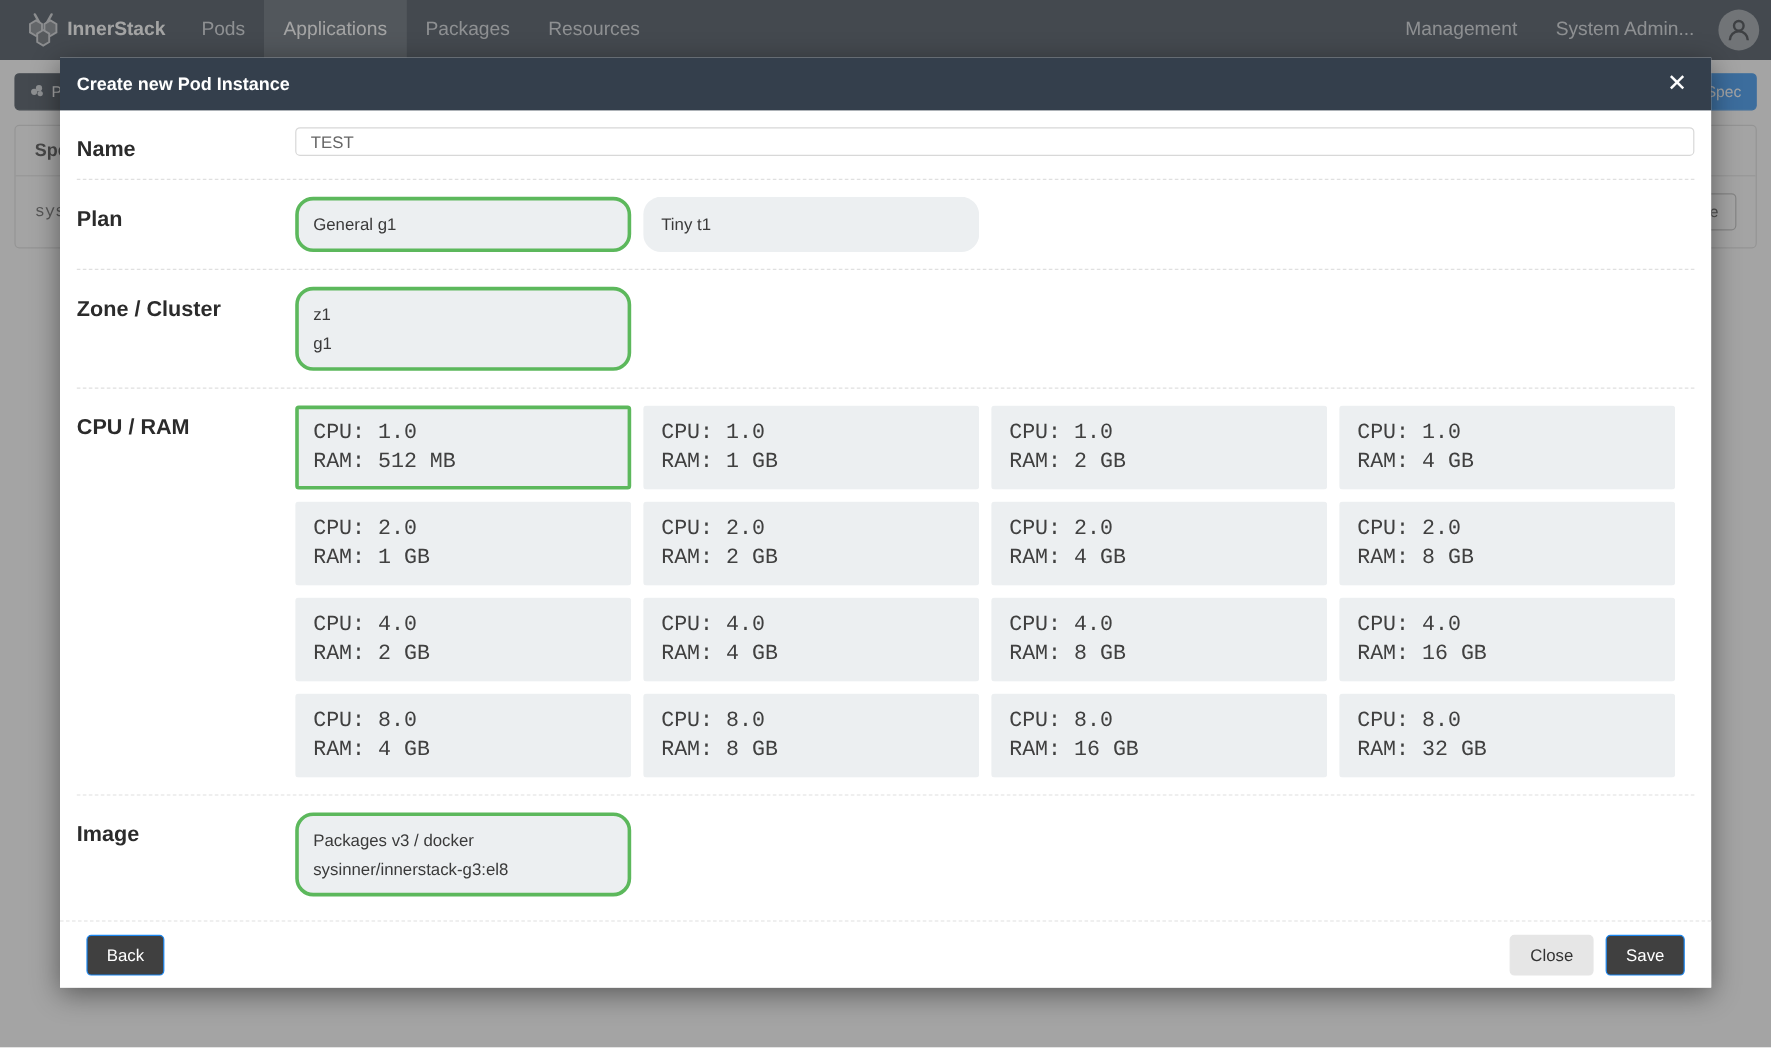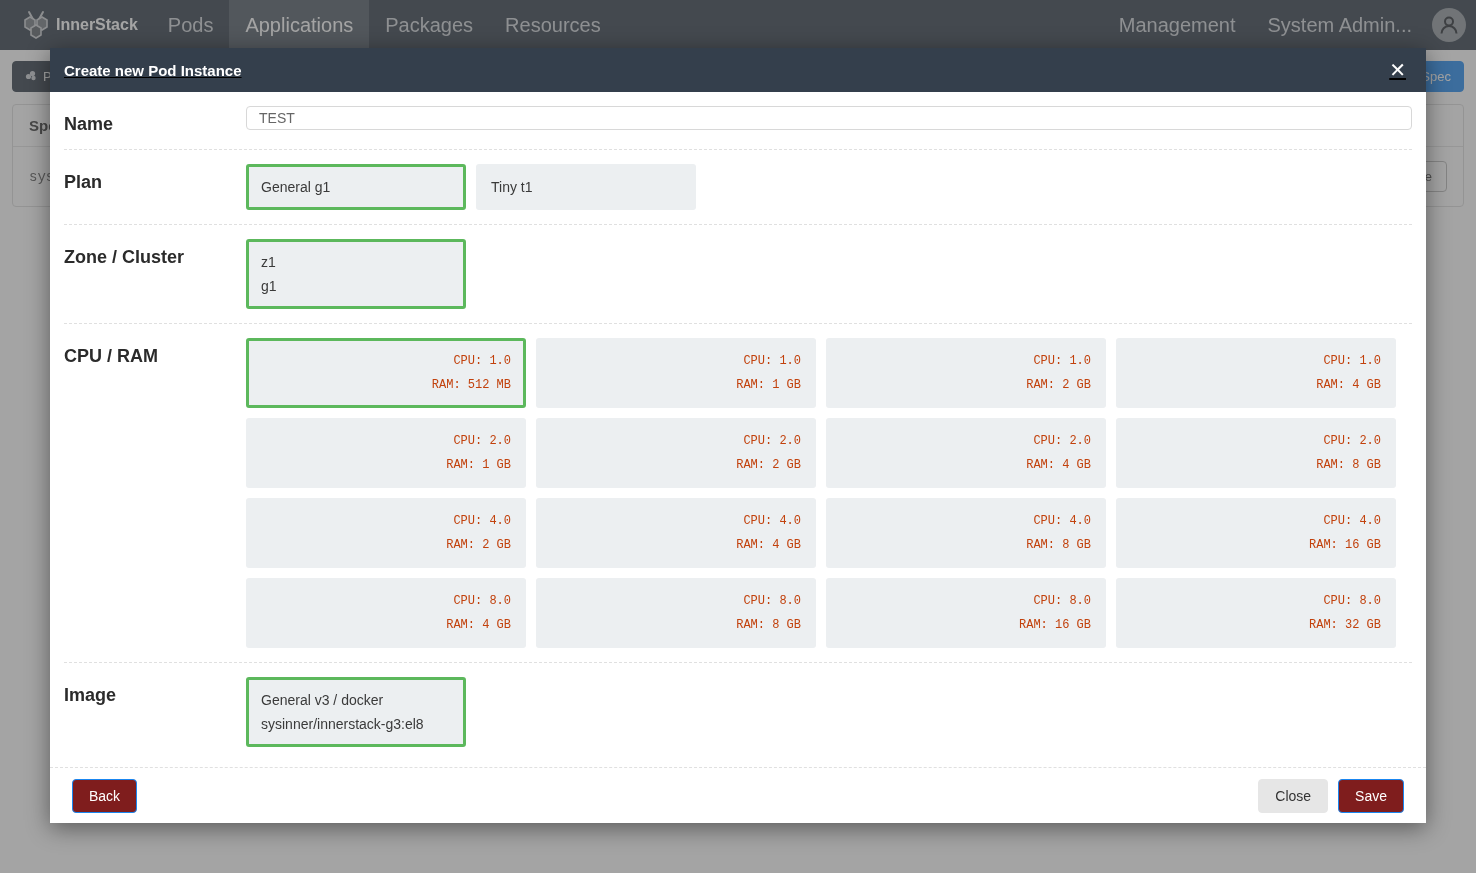--- a/index.html
+++ b/index.html
@@ -24,21 +24,21 @@
     display: flex; align-items: center;
     padding: 0 14px 0 16px; gap: 0;
     color: #fff; font-size: 16px; font-weight: bold;
     text-decoration: none;
   }
   .logo-svg { display: block; }
   .nav-links { display: flex; align-items: stretch; }
   .nav-link {
     display: flex; align-items: center;
     padding: 0 16px;
-    color: #cfd3d8; font-size: 20px;
+    color: #cfd3d8; font-size: 16px;
     text-decoration: none; white-space: nowrap;
   }
   .nav-link.active { background: #4a5560; color: #ffffff; }
   .nav-right { margin-left: auto; display: flex; align-items: center; }
   .avatar-wrap { display: flex; align-items: center; padding: 0 10px 0 4px; }
   .avatar {
     width: 34px; height: 34px; border-radius: 50%;
     background: #8e959c; display: flex; align-items: center; justify-content: center;
   }
 
@@ -88,21 +88,20 @@
     background: #ffffff;
     z-index: 60;
     display: flex; flex-direction: column;
     box-shadow: 0 5px 22px rgba(0,0,0,0.45);
   }
   .modal-header {
     height: 44px; flex: 0 0 44px;
     background: #343f4c;
     display: flex; align-items: center; justify-content: space-between;
     padding: 0 18px 0 14px;
-    text-decoration: underline;
   }
   .modal-title { color: #ffffff; font-size: 15px; font-weight: bold; }
   .modal-close {
     color: #ffffff; font-size: 20px; line-height: 1; background: none; border: none;
     cursor: pointer; padding: 0 2px;
   }
   .modal-body {
     flex: 1 1 auto; overflow-y: auto; overflow-x: hidden;
     padding: 0 0 0 0;
     position: relative;
@@ -137,51 +136,50 @@
   .opt {
     background: #eceff1;
     border: 3px solid transparent;
     border-radius: 3px;
     padding: 8px 12px;
     font-size: 14px; color: #3a3a3a;
     line-height: 24px;
     cursor: pointer;
   }
   .opt.selected { border-color: #5cb85c; }
-  .opt.w280 { width: 220px; }
+  .opt.w280 { width: 280px; border-radius: 15px; }
   .opt .ln { display: block; white-space: pre; }
 
   .cpu-grid {
     display: grid;
     grid-template-columns: repeat(4, 280px);
     gap: 10px;
   }
   .cpu-cell {
     background: #eceff1;
     border: 3px solid transparent;
     border-radius: 3px;
     padding: 8px 12px;
     font-family: "Liberation Mono", monospace;
-    font-size: 12px; color: #c2410c; line-height: 24px;
+    font-size: 18px; color: #404040; line-height: 24px;
     cursor: pointer;
-    text-align: right;
   }
   .cpu-cell.selected { border-color: #5cb85c; }
   .cpu-cell .ln { display: block; white-space: pre; }
 
   .modal-footer {
     flex: 0 0 56px; height: 56px;
     border-top: 1px dashed #e0e0e0;
     display: flex; align-items: center; justify-content: space-between;
     padding: 0 22px 0 22px;
     background: #ffffff;
   }
   .footer-right { display: flex; gap: 10px; align-items: center; }
   .btn-primary {
-    background: #7f1d1d; color: #fff; border: 1px solid #1a86f0;
+    background: #404040; color: #fff; border: 1px solid #1a86f0;
     border-radius: 4px; font-size: 14px; padding: 8px 16px; cursor: pointer;
     font-family: "Liberation Sans", sans-serif;
   }
   .btn-default {
     background: #e6e6e6; color: #333; border: 1px solid #e6e6e6;
     border-radius: 4px; font-size: 14px; padding: 8px 16px; cursor: pointer;
     font-family: "Liberation Sans", sans-serif;
   }
 </style>
 </head>
@@ -358,21 +356,21 @@
             </div>
           </div>
         </div>
       </div>
 
       <div class="form-row">
         <div class="form-label">Image</div>
         <div class="form-control-area">
           <div class="opt-grid">
             <div class="opt w280 selected">
-              <span class="ln">General v3 / docker</span>
+              <span class="ln">Packages v3 / docker</span>
               <span class="ln">sysinner/innerstack-g3:el8</span>
             </div>
           </div>
         </div>
       </div>
 
     </div>
 
     <div class="modal-footer">
       <button class="btn-primary">Back</button>

